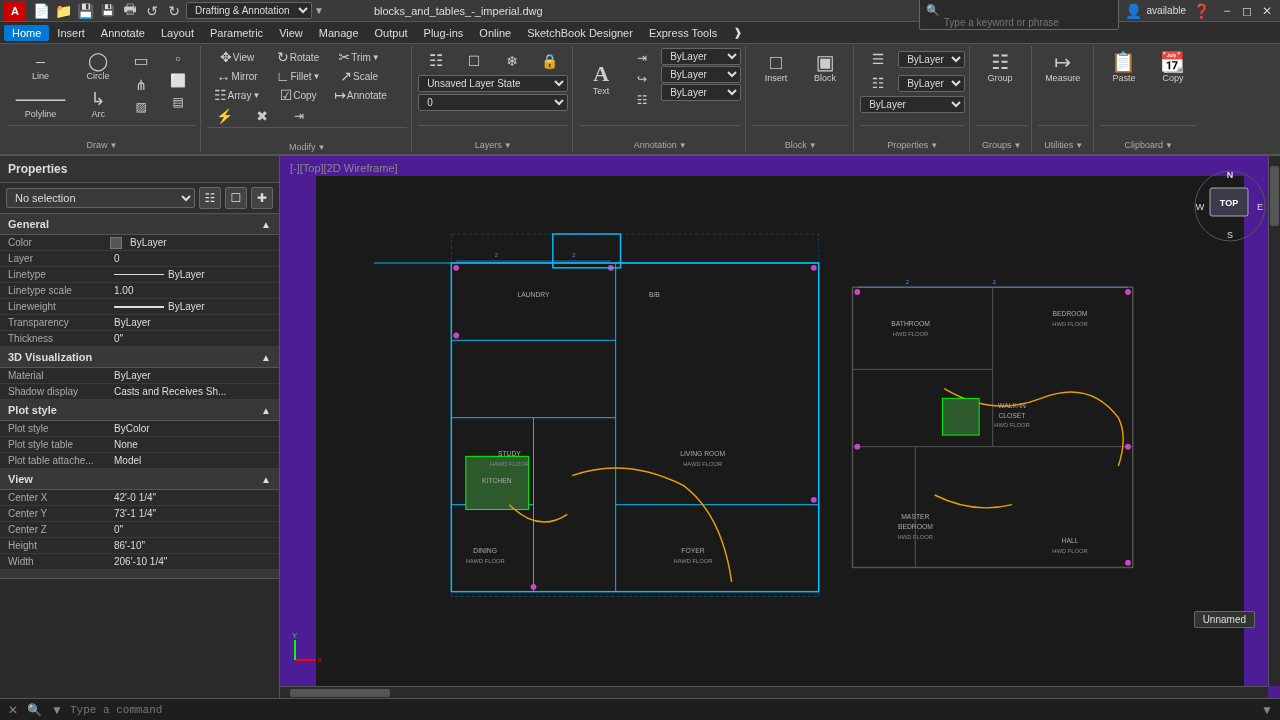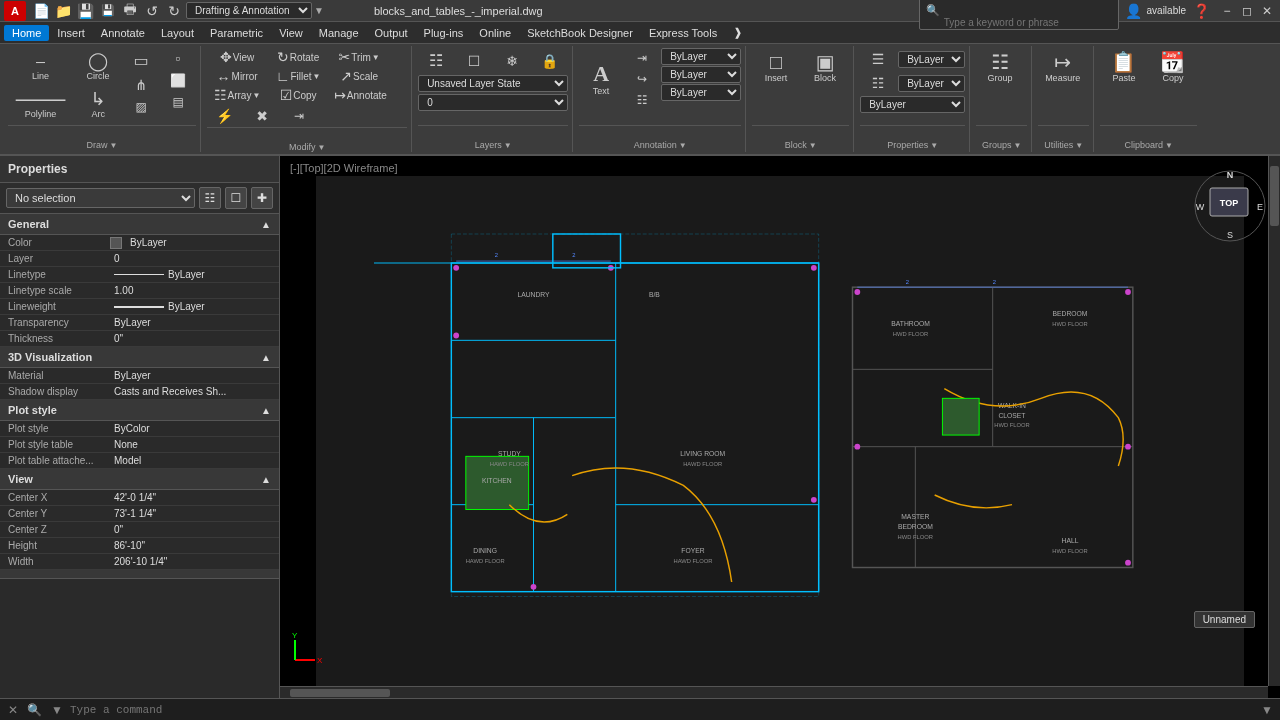--- a/index.html
+++ b/index.html
@@ -75,21 +75,21 @@
     .prop-section-header .arrow { font-size: 10px; }
     .prop-row {
       display: flex; align-items: center; border-bottom: 1px solid #3a3a3a; height: 16px;
     }
     .prop-label { width: 110px; padding: 0 8px; color: #aaa; font-size: 10px; flex-shrink: 0; }
     .prop-value { flex: 1; padding: 0 4px; color: #ddd; font-size: 10px; }
     .prop-value-with-icon { display: flex; align-items: center; gap: 4px; flex: 1; }
     .prop-value-checkbox { width: 12px; height: 12px; background: #555; border: 1px solid #777; display: inline-block; }
 
     
-    #canvas-area { flex: 1; background: #000000; position: relative; overflow: hidden; }
+    #canvas-area { flex: 1; background: #4c1d95; position: relative; overflow: hidden; }
     #viewport-label {
       position: absolute; top: 6px; left: 10px; color: #888; font-size: 11px; z-index: 10;
     }
 
     
     #nav-cube {
       position: absolute; top: 10px; right: 10px; width: 80px; height: 80px;
     }
 
     

